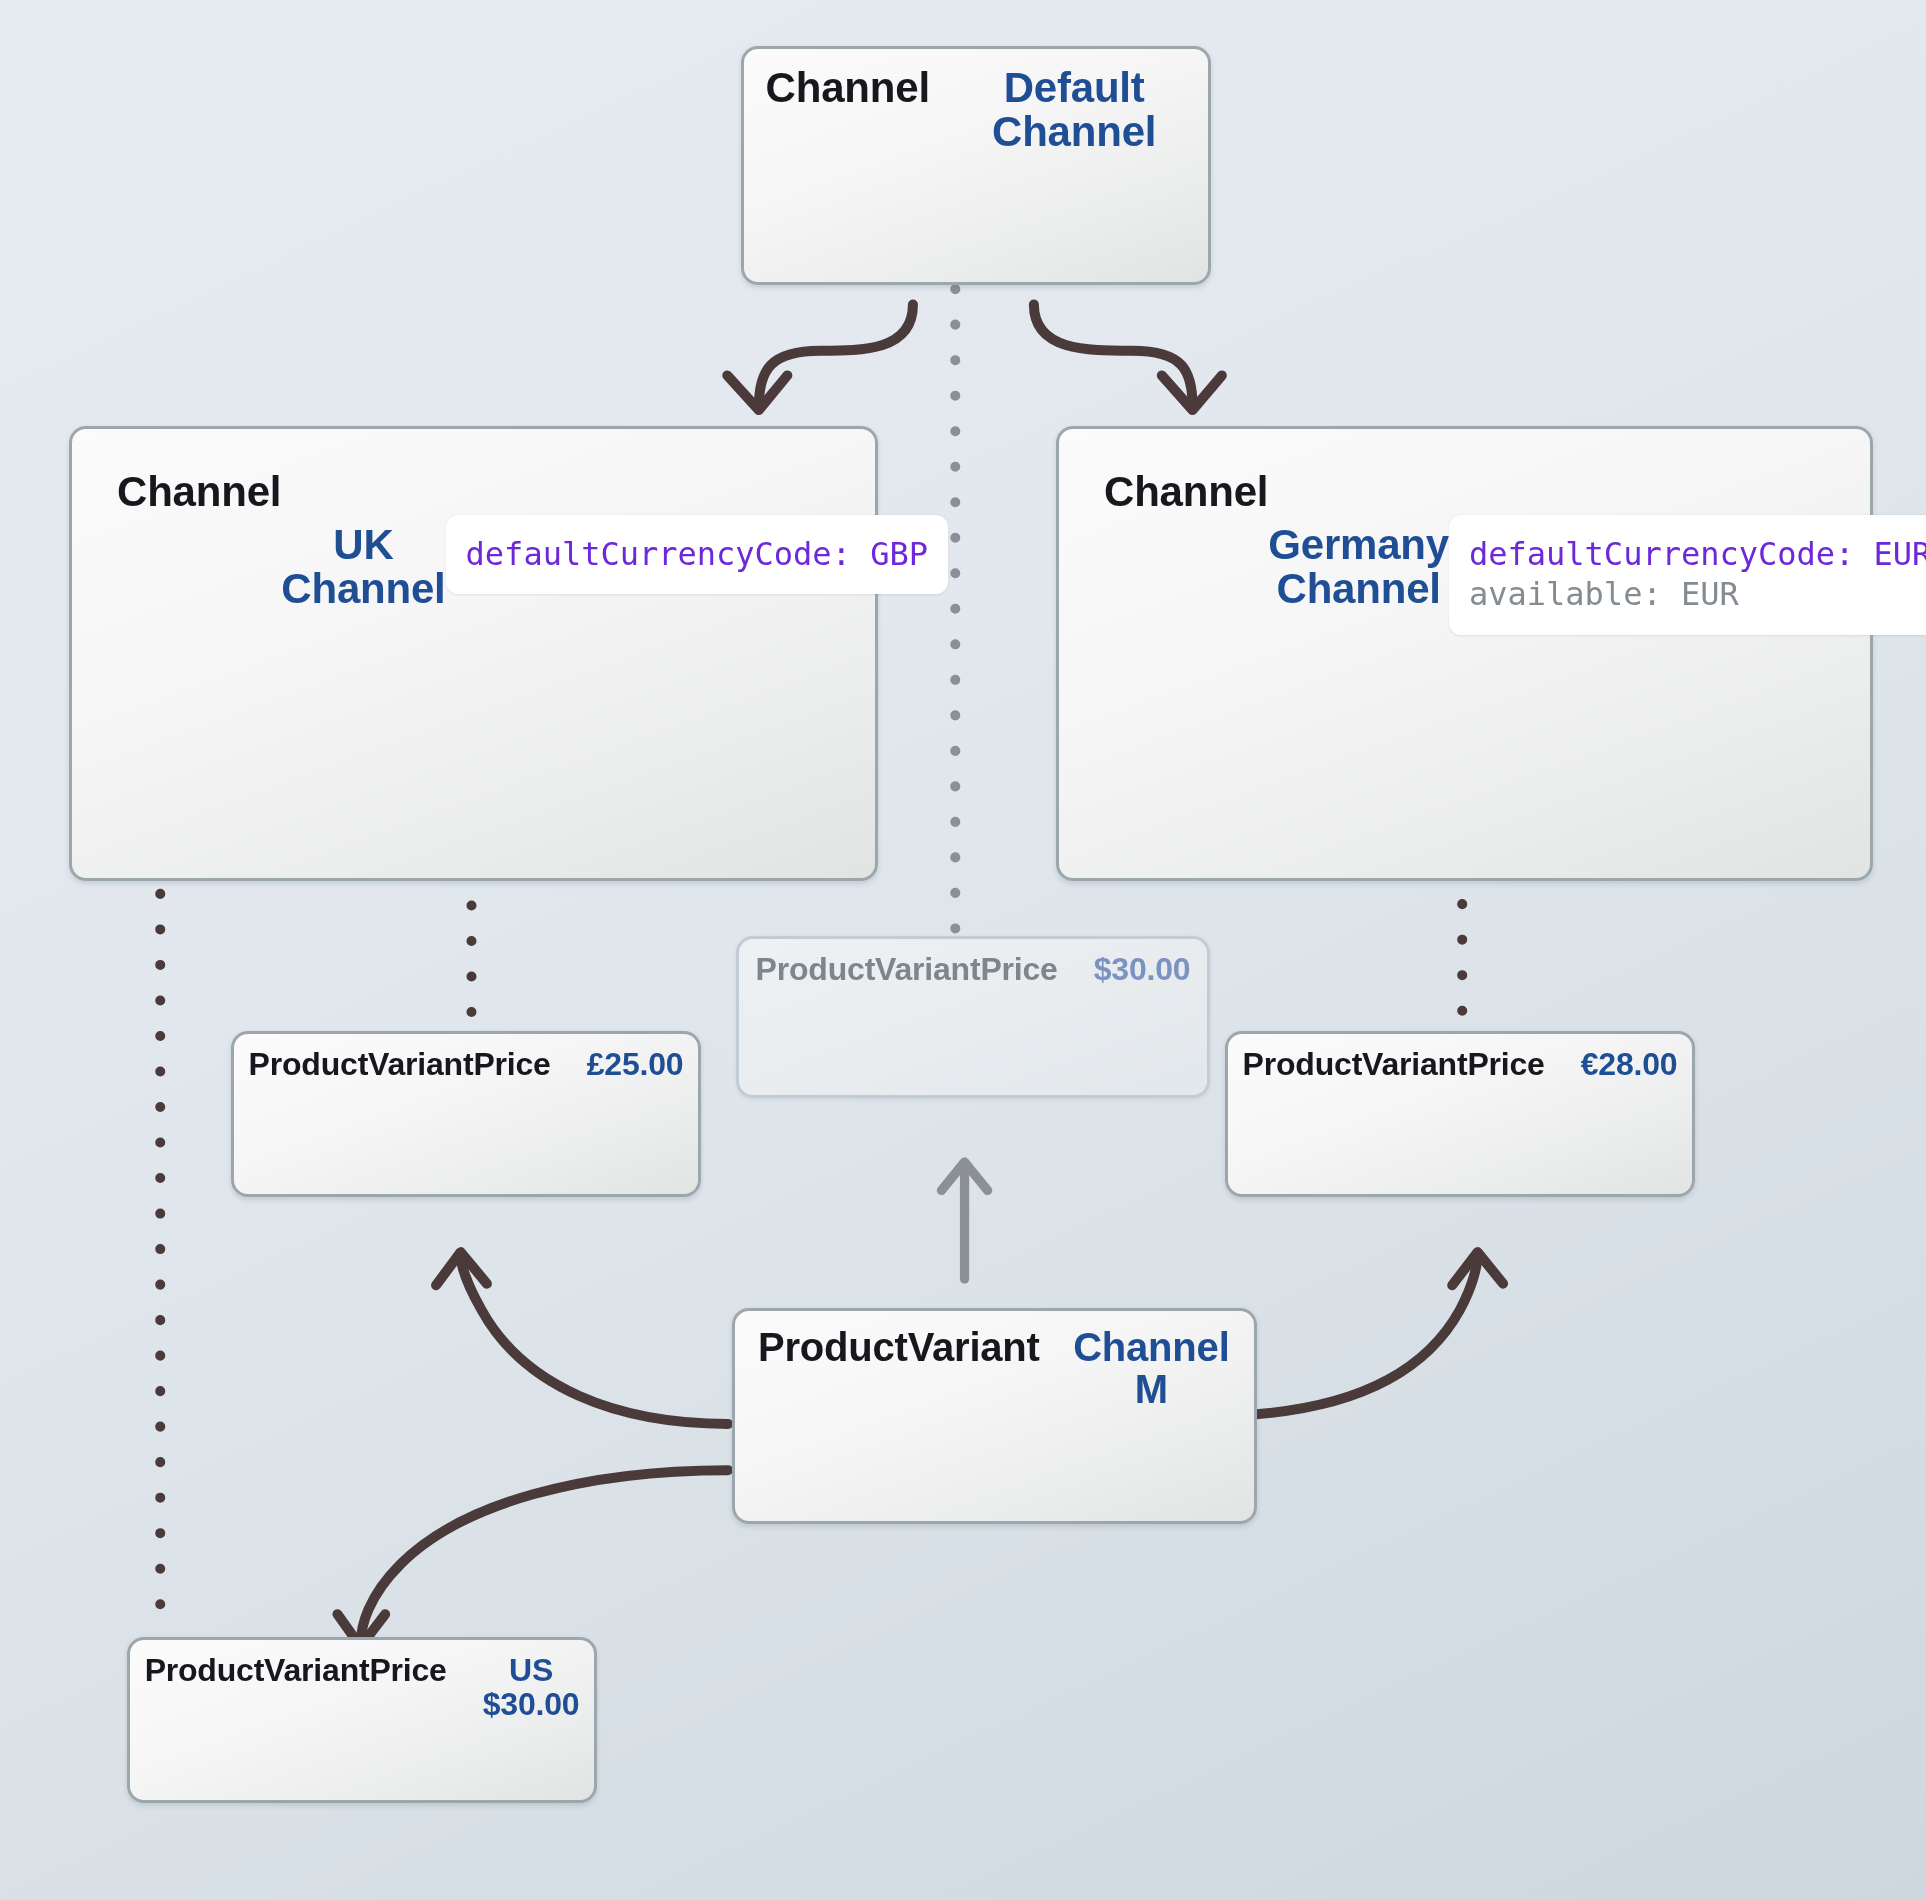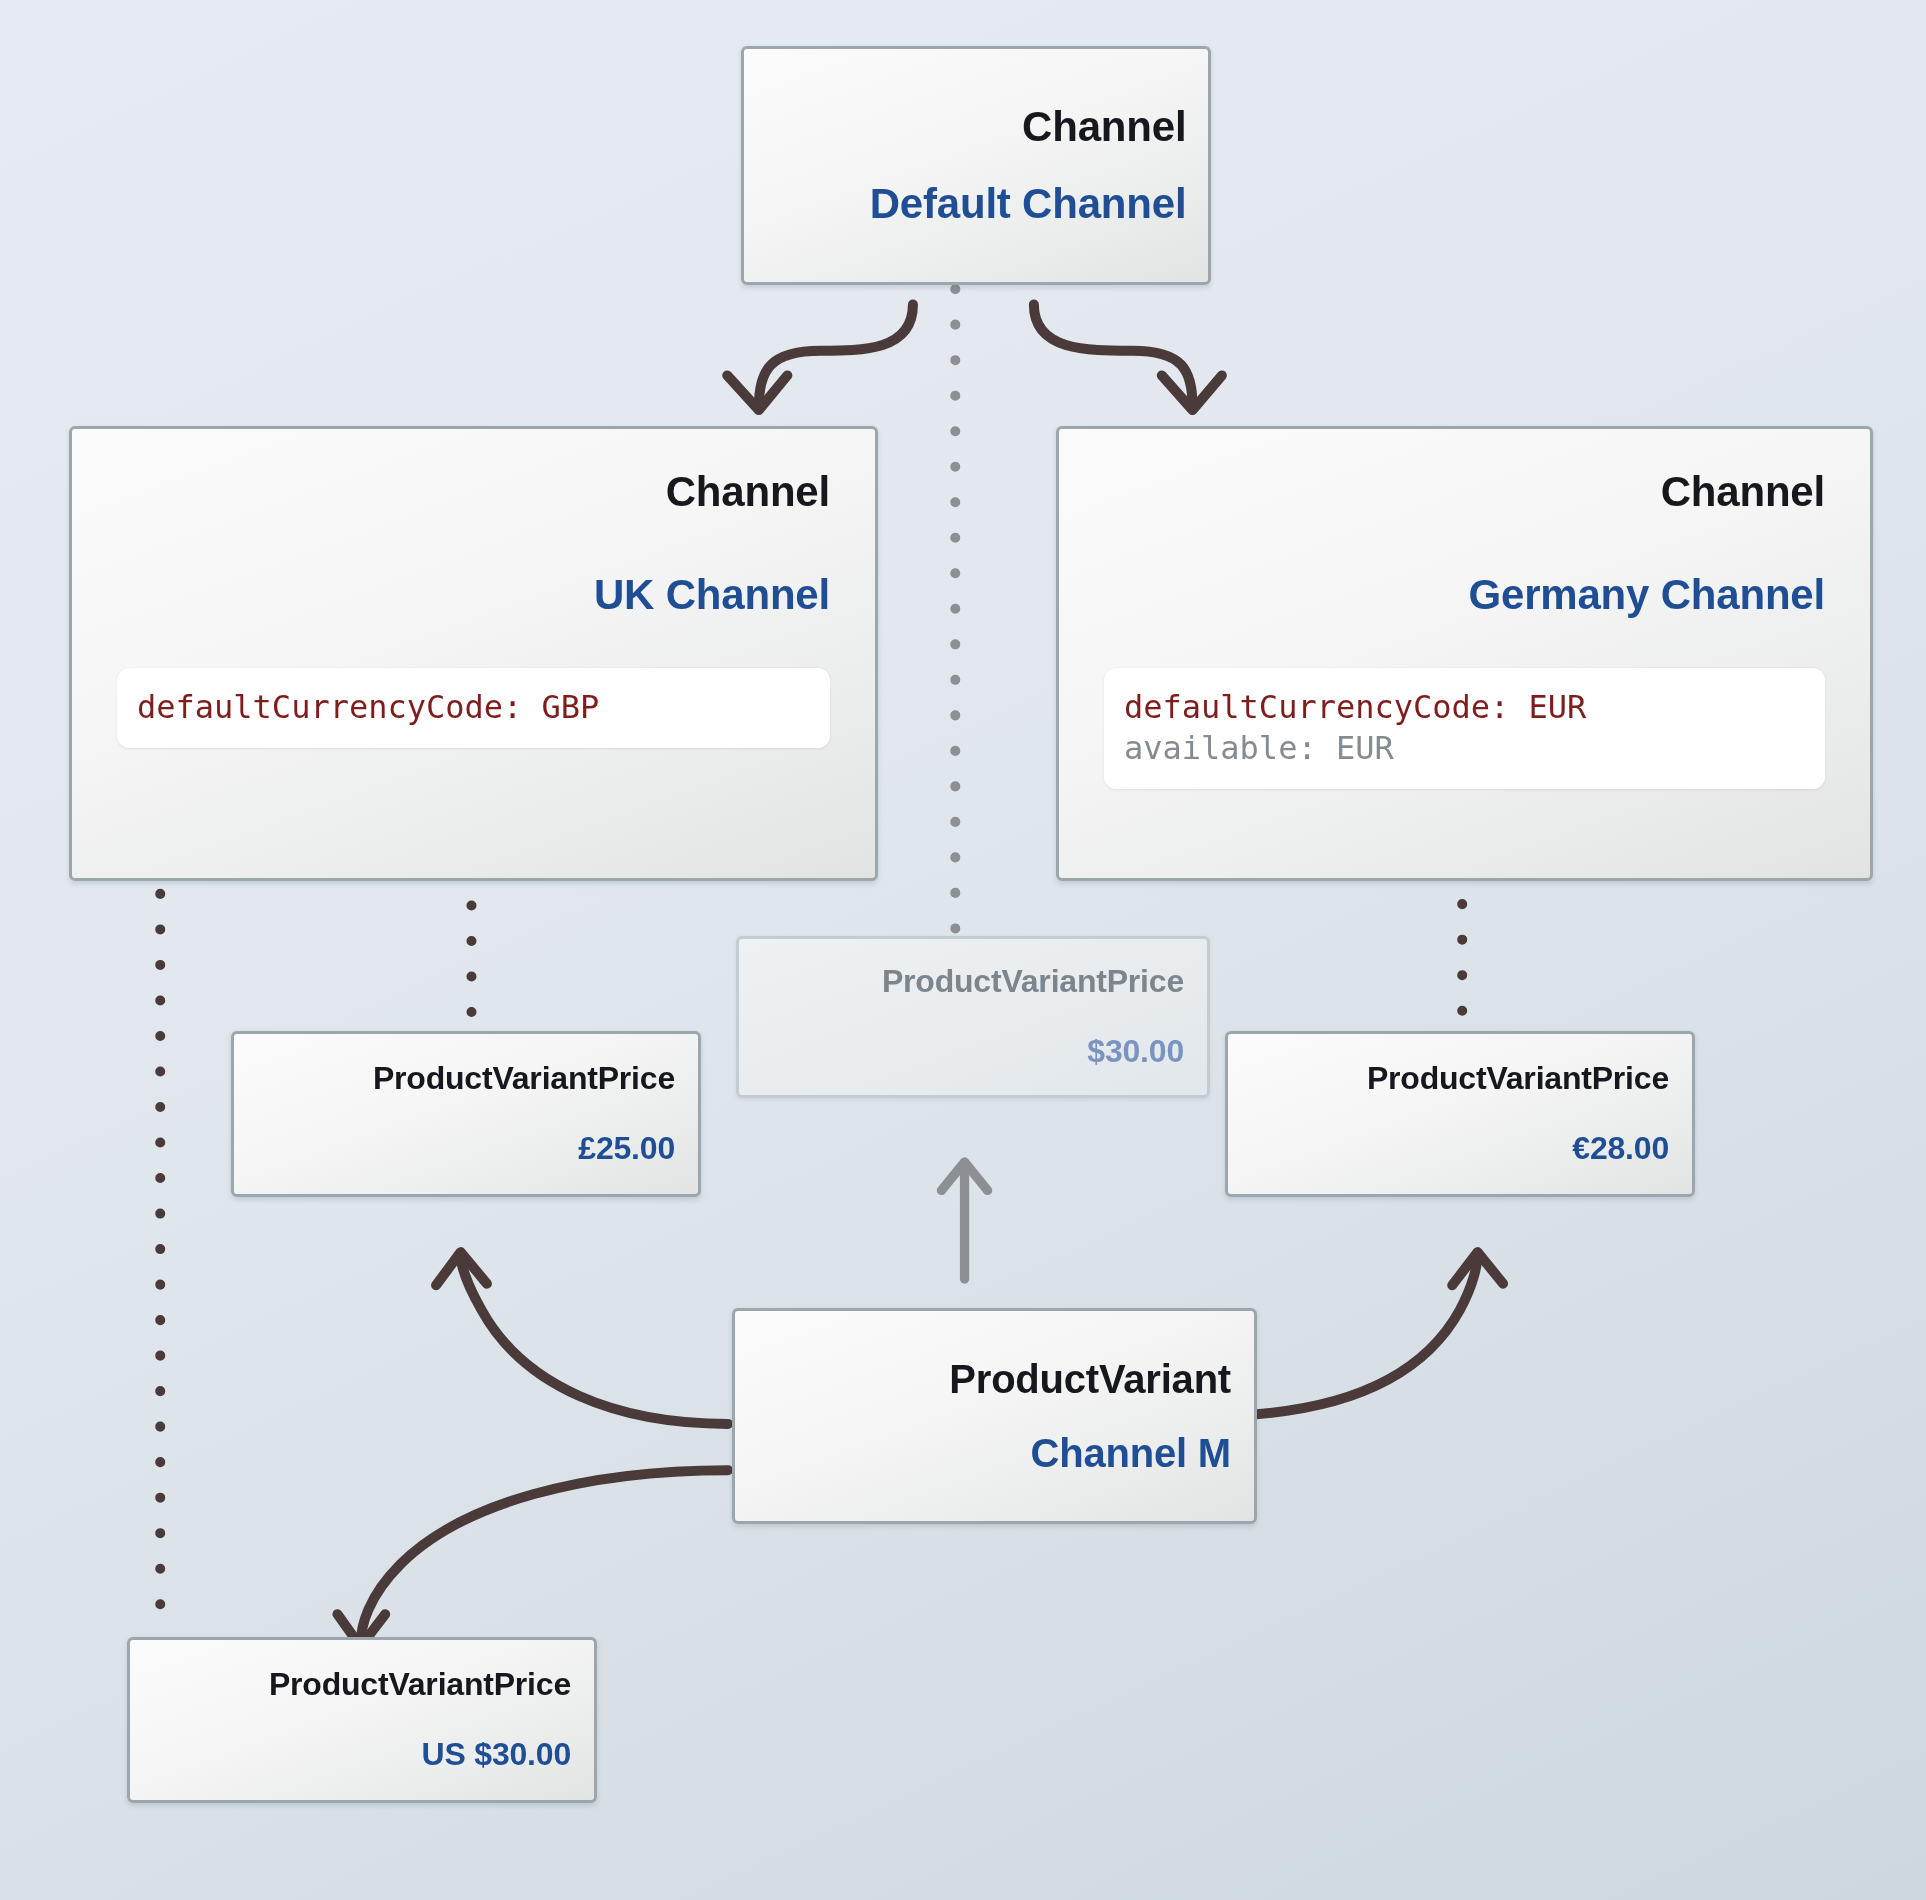--- a/index.html
+++ b/index.html
@@ -26,26 +26,26 @@
     width: 1926px;
     height: 1901px;
     pointer-events: none;
   }
 
   
   .node {
     position: absolute;
     box-sizing: border-box;
     border: 3.1px solid #9ca7ad;
-    border-radius: 6px;
+    border-radius: 17px;
     background: linear-gradient(160deg, #fbfbfb 0%, #f6f6f6 40%, #eceded 72%, #e2e4e4 100%);
     box-shadow: 0 2.3px 5.4px rgba(80,95,110,0.18);
     display: flex;
-    flex-direction: column;
-    align-items: flex-end;
+    flex-direction: row;
+    align-items: flex-start;
     justify-content: center;
   }
   .node .title {
     font-weight: bold;
     color: #16181d;
     letter-spacing: -0.2px;
     text-align: center;
     line-height: 1.05;
   }
   .node .subtitle {
@@ -98,21 +98,21 @@
     border-radius: 12.3px;
     padding: 18.5px 20px 20px 20px;
     box-shadow: 0 0.8px 2.3px rgba(70,85,100,0.12);
   }
   .code-line {
     font-family: "DejaVu Sans Mono", "Liberation Mono", monospace;
     font-size: 32px;
     line-height: 1.28;
     white-space: pre;
   }
-  .code-line.primary { color: #7f1d1d; }
+  .code-line.primary { color: #6d28d9; }
   .code-line.secondary { color: #848b91; }
 
   
   .price-node {
     padding: 14px 23px;
     gap: 36px;
   }
   .price-node .title { font-size: 32px; }
   .price-node .subtitle { font-size: 32px; }
 

